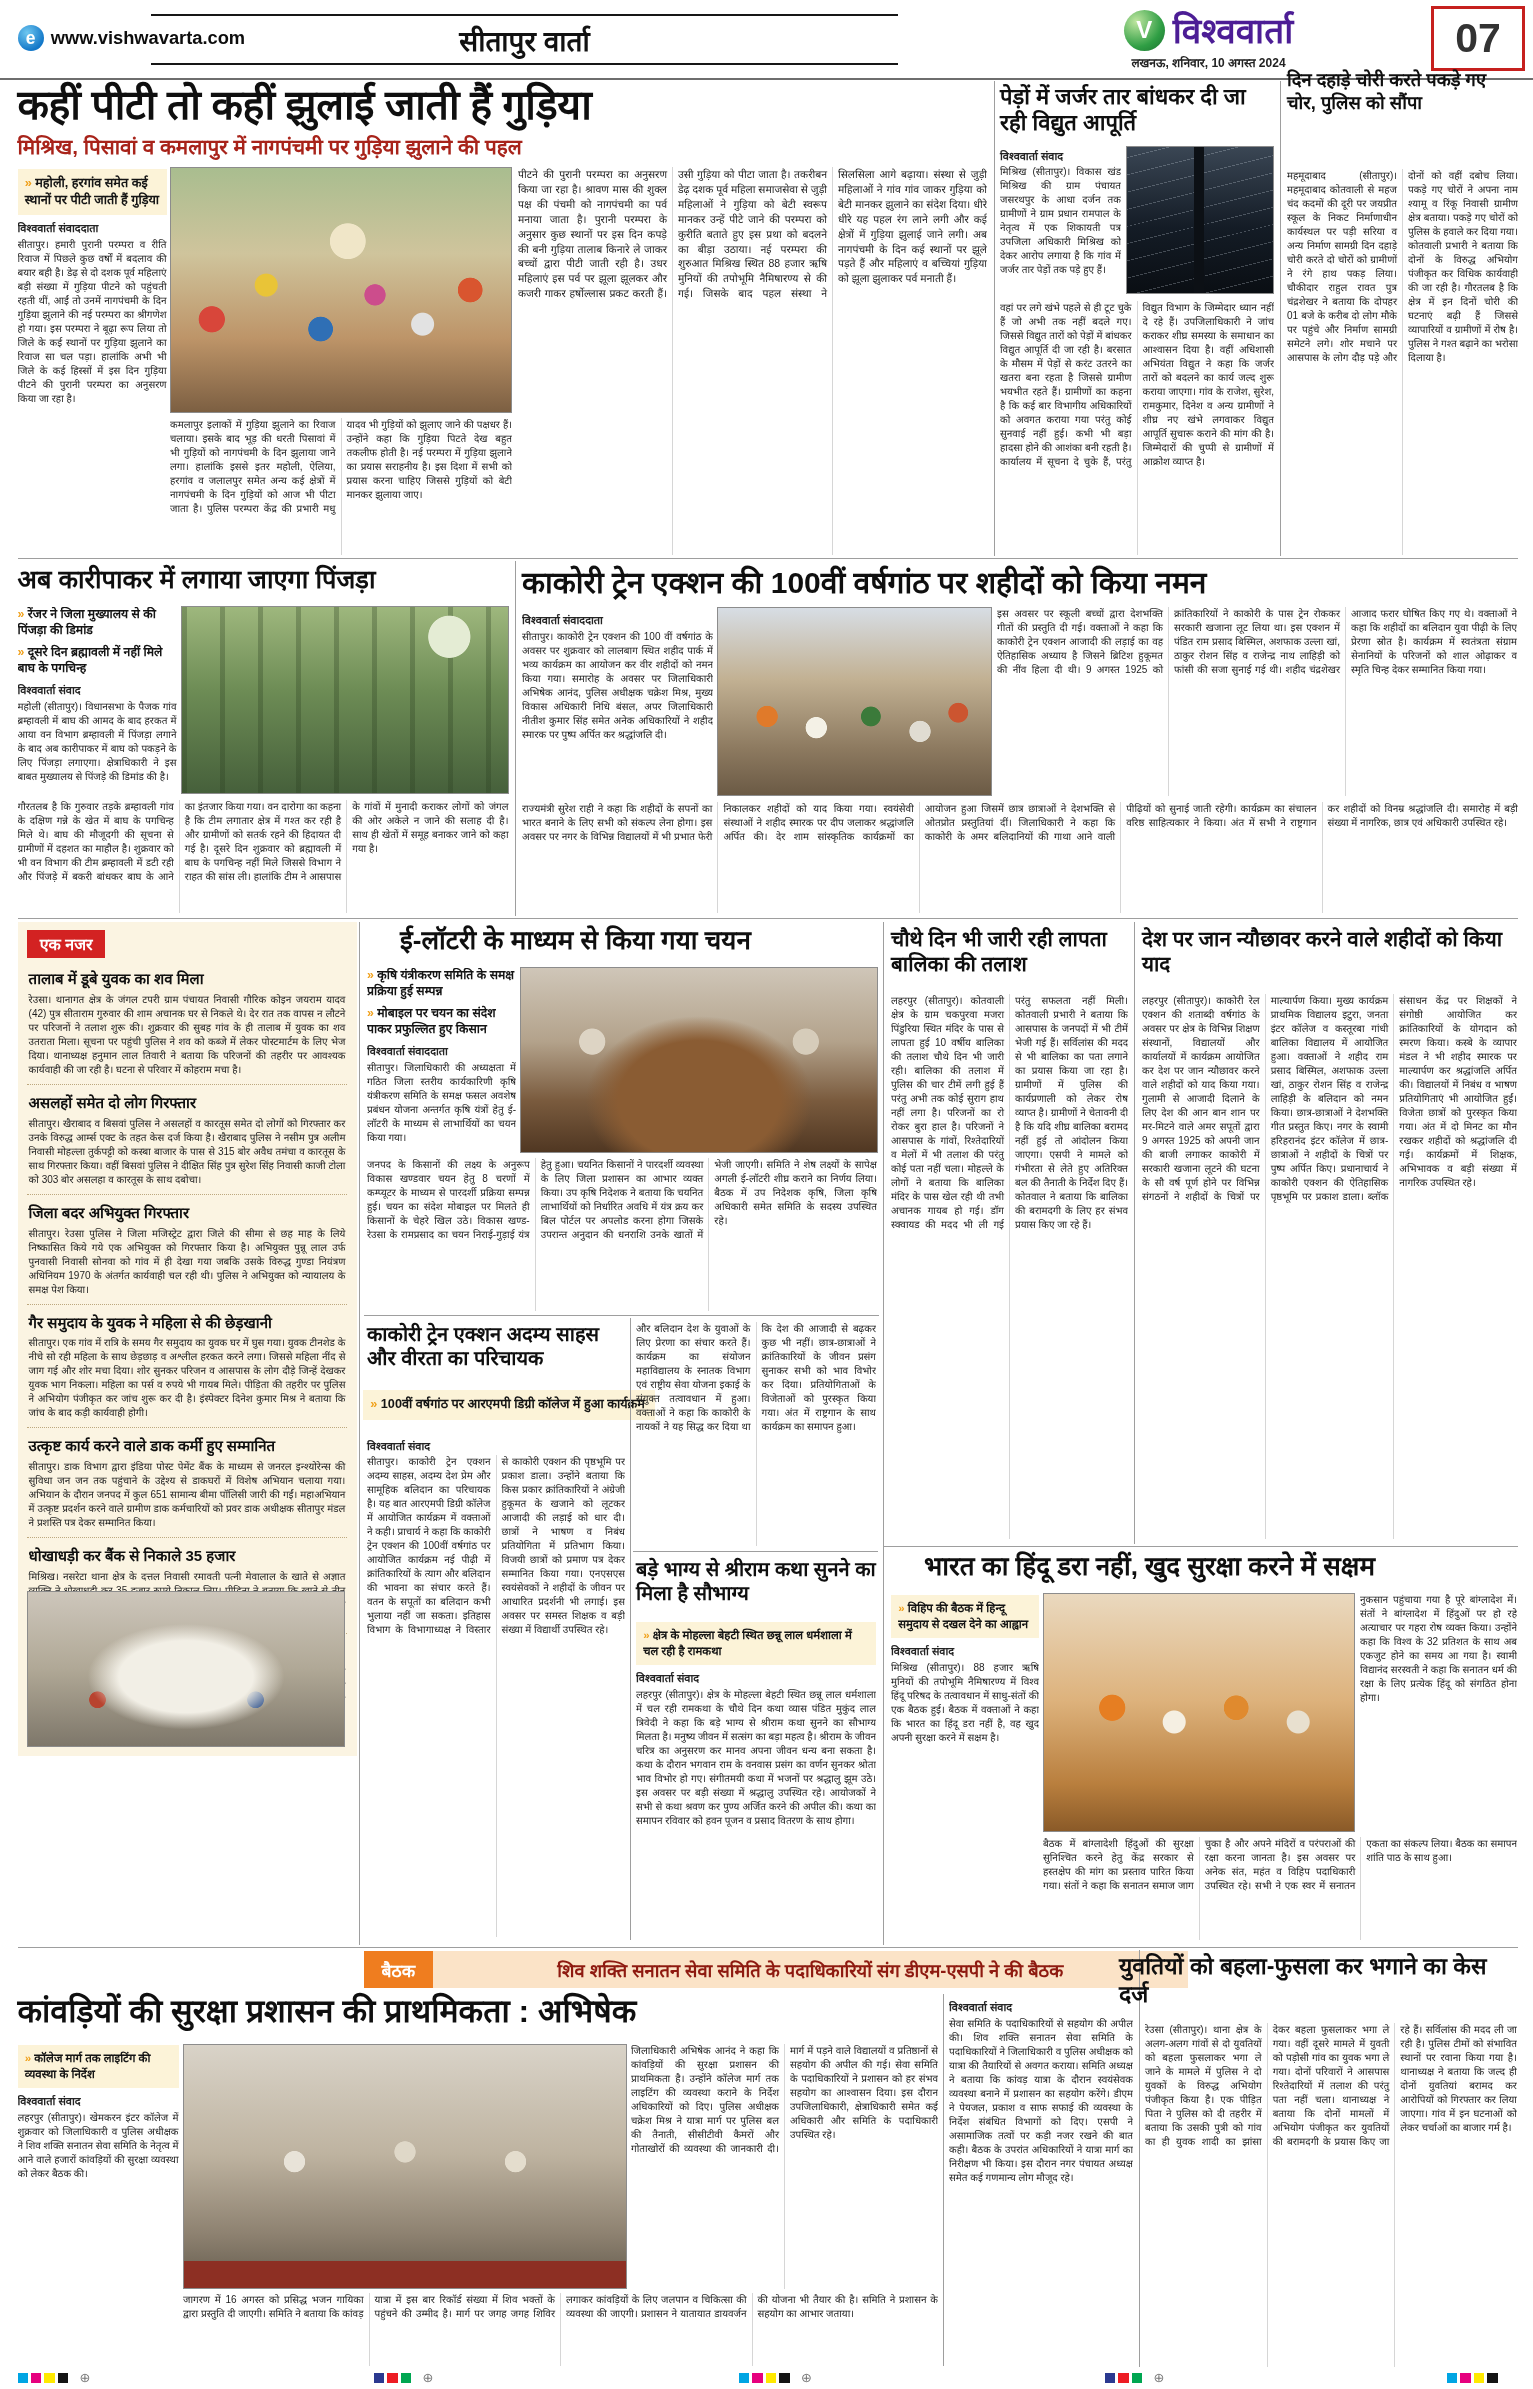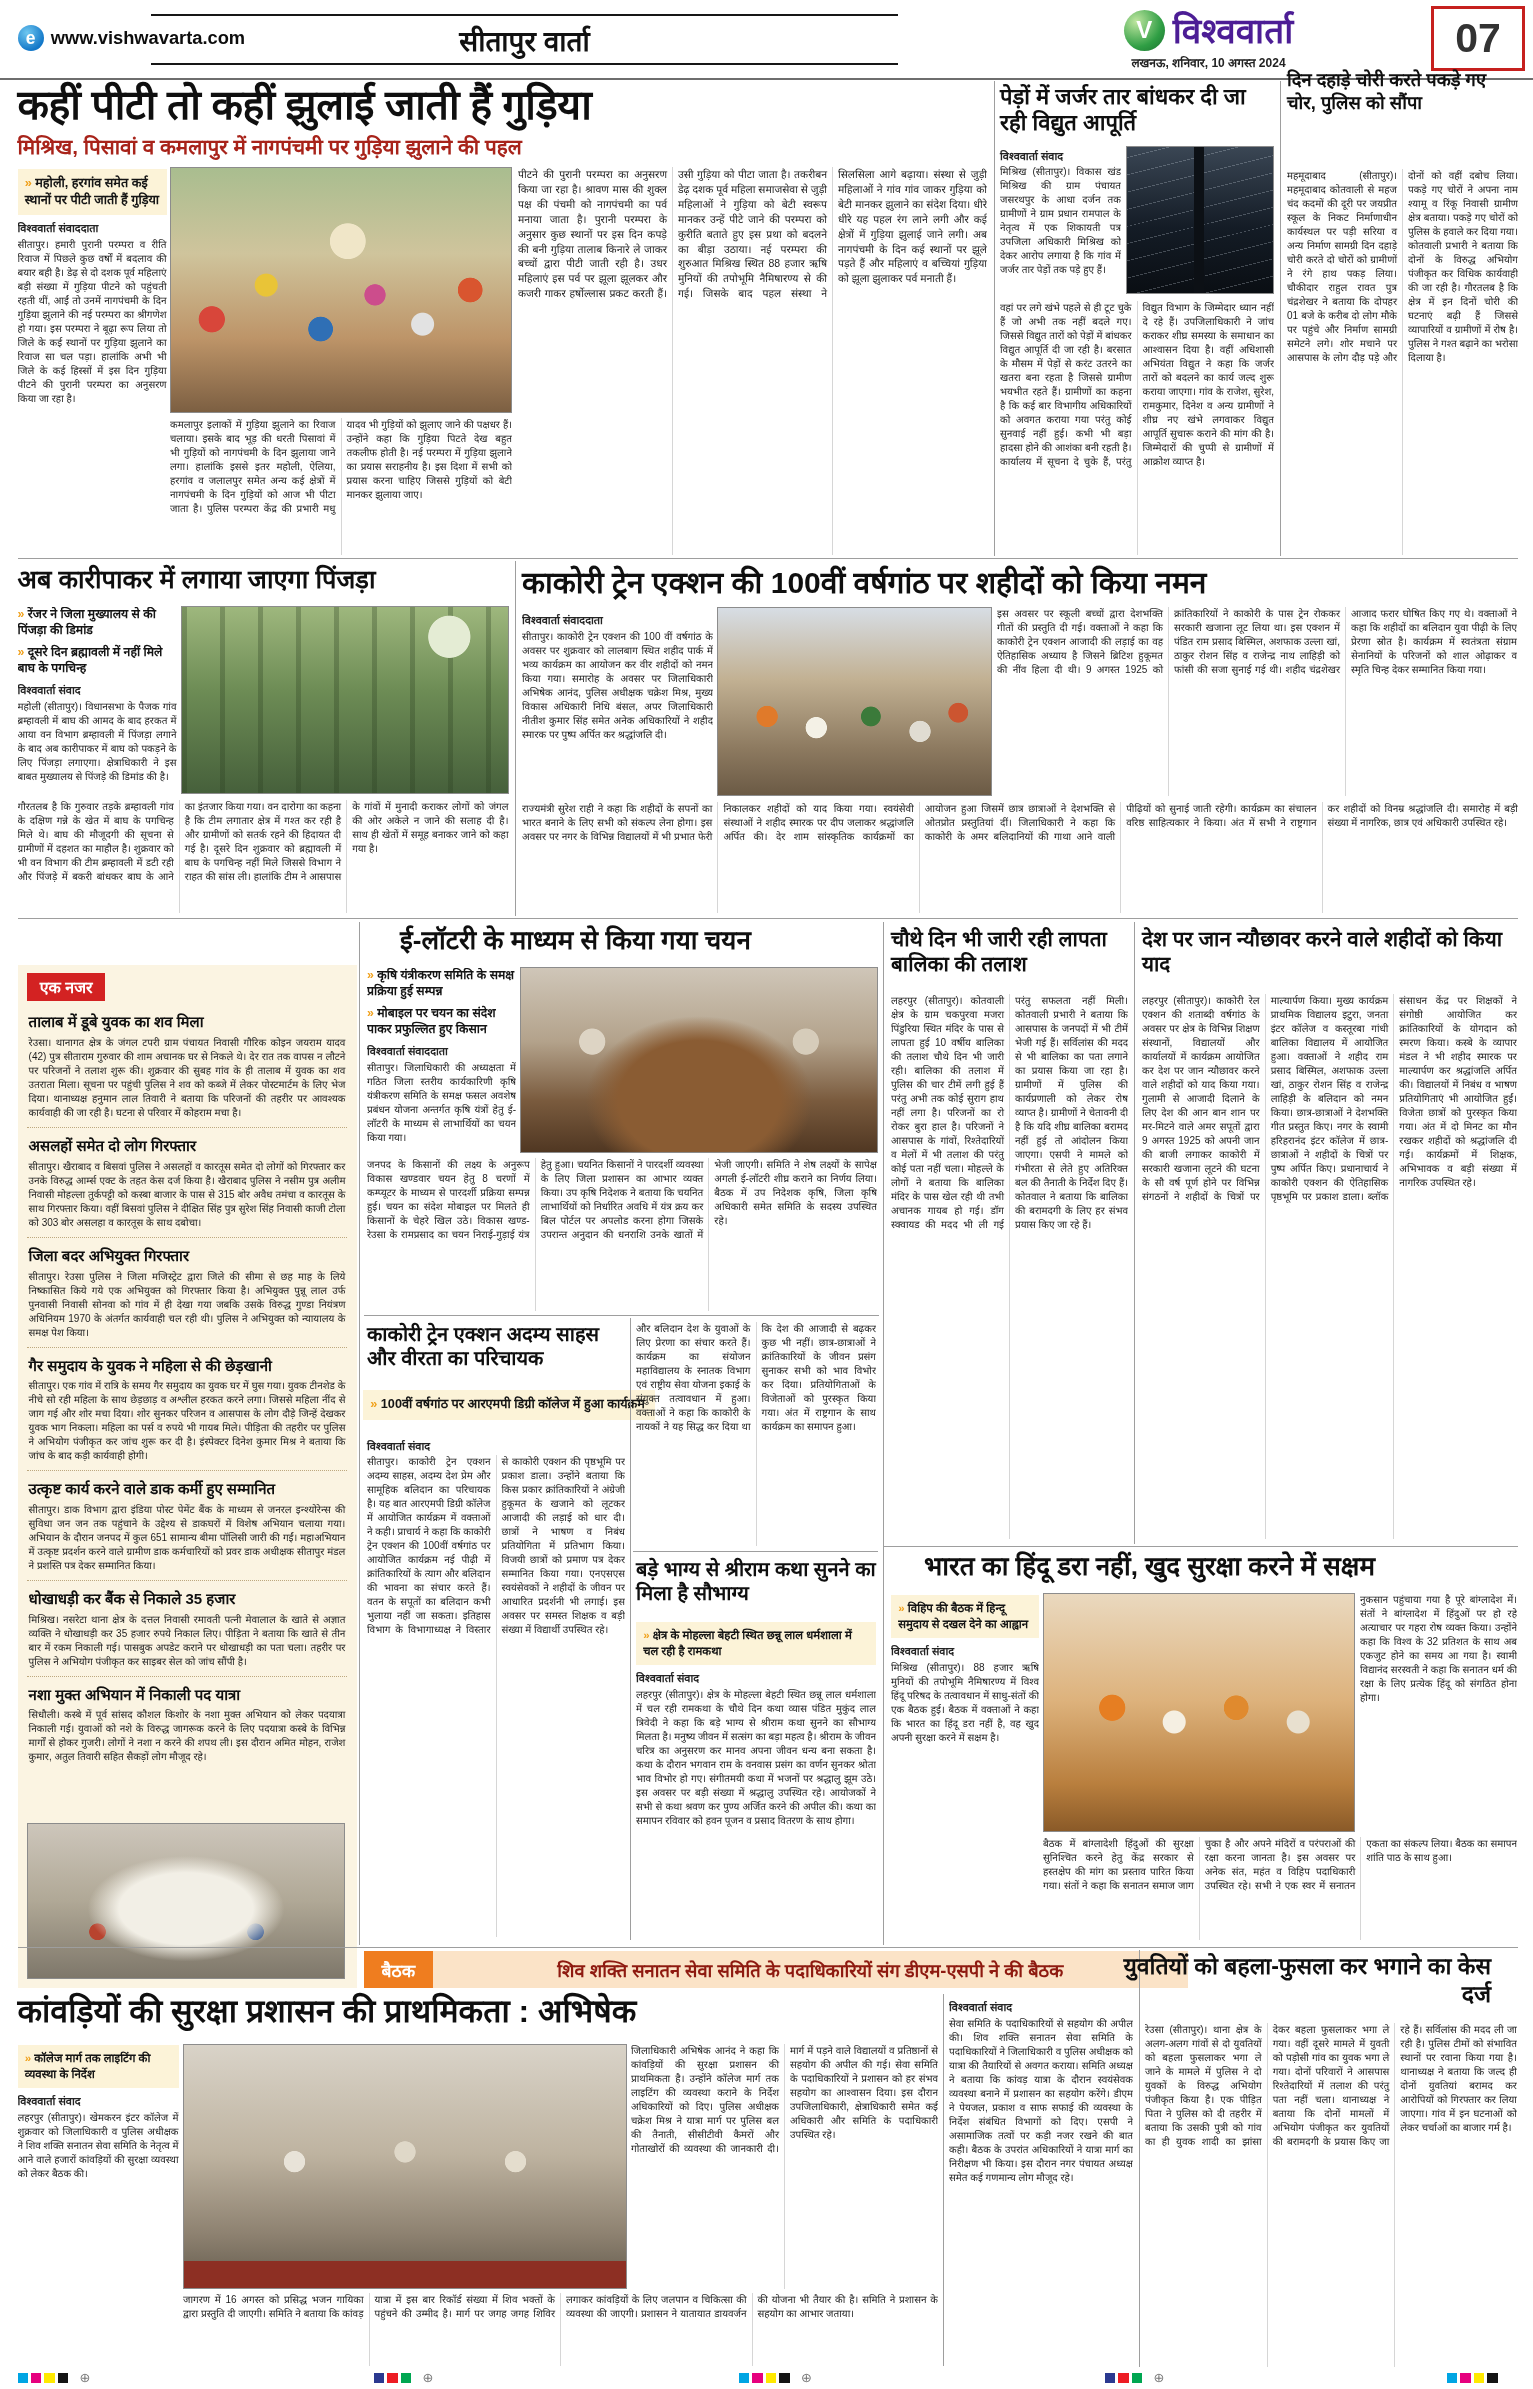--- a/index.html
+++ b/index.html
@@ -175,21 +175,21 @@
 <div class="abs clip" style="left:522px;top:607px;width:191px;height:189px;">
   <p class="byline">विश्ववार्ता संवाददाता</p>
   <p class="bsm">सीतापुर। काकोरी ट्रेन एक्शन की 100 वीं वर्षगांठ के अवसर पर शुक्रवार को लालबाग स्थित शहीद पार्क में भव्य कार्यक्रम का आयोजन कर वीर शहीदों को नमन किया गया। समारोह के अवसर पर जिलाधिकारी अभिषेक आनंद, पुलिस अधीक्षक चक्रेश मिश्र, मुख्य विकास अधिकारी निधि बंसल, अपर जिलाधिकारी नीतीश कुमार सिंह समेत अनेक अधिकारियों ने शहीद स्मारक पर पुष्प अर्पित कर श्रद्धांजलि दी।</p>
 </div>
 <div class="abs photo ph-kakori" style="left:717px;top:607px;width:275px;height:189px;"></div>
 <div class="abs clip bsm c3" style="left:997px;top:607px;width:520px;height:189px;">इस अवसर पर स्कूली बच्चों द्वारा देशभक्ति गीतों की प्रस्तुति दी गई। वक्ताओं ने कहा कि काकोरी ट्रेन एक्शन आजादी की लड़ाई का वह ऐतिहासिक अध्याय है जिसने ब्रिटिश हुकूमत की नींव हिला दी थी। 9 अगस्त 1925 को क्रांतिकारियों ने काकोरी के पास ट्रेन रोककर सरकारी खजाना लूट लिया था। इस एक्शन में पंडित राम प्रसाद बिस्मिल, अशफाक उल्ला खां, ठाकुर रोशन सिंह व राजेन्द्र नाथ लाहिड़ी को फांसी की सजा सुनाई गई थी। शहीद चंद्रशेखर आजाद फरार घोषित किए गए थे। वक्ताओं ने कहा कि शहीदों का बलिदान युवा पीढ़ी के लिए प्रेरणा स्रोत है। कार्यक्रम में स्वतंत्रता संग्राम सेनानियों के परिजनों को शाल ओढ़ाकर व स्मृति चिन्ह देकर सम्मानित किया गया।</div>
 <div class="abs clip bsm c5" style="left:522px;top:802px;width:996px;height:111px;">राज्यमंत्री सुरेश राही ने कहा कि शहीदों के सपनों का भारत बनाने के लिए सभी को संकल्प लेना होगा। इस अवसर पर नगर के विभिन्न विद्यालयों में भी प्रभात फेरी निकालकर शहीदों को याद किया गया। स्वयंसेवी संस्थाओं ने शहीद स्मारक पर दीप जलाकर श्रद्धांजलि अर्पित की। देर शाम सांस्कृतिक कार्यक्रमों का आयोजन हुआ जिसमें छात्र छात्राओं ने देशभक्ति से ओतप्रोत प्रस्तुतियां दीं। जिलाधिकारी ने कहा कि काकोरी के अमर बलिदानियों की गाथा आने वाली पीढ़ियों को सुनाई जाती रहेगी। कार्यक्रम का संचालन वरिष्ठ साहित्यकार ने किया। अंत में सभी ने राष्ट्रगान कर शहीदों को विनम्र श्रद्धांजलि दी। समारोह में बड़ी संख्या में नागरिक, छात्र एवं अधिकारी उपस्थित रहे।</div>
 
 <div class="hline" style="left:17.5px;top:918px;width:1500px;height:0.8px;"></div>
 
-<div class="abs en" style="left:17.5px;top:922px;width:339px;height:1023px;margin-top:43px;">
+<div class="abs en" style="left:17.5px;top:922px;width:339px;height:834px;">
   <div class="clip" style="padding:8px 9.5px;height:846px;">
     <div class="en-label">एक नजर</div>
     <div class="en-item">
       <h3 class="en-head">तालाब में डूबे युवक का शव मिला</h3>
       <p class="bsm">रेउसा। थानागत क्षेत्र के जंगल टपरी ग्राम पंचायत निवासी गौरिक कोइन जयराम यादव (42) पुत्र सीताराम गुरुवार की शाम अचानक घर से निकले थे। देर रात तक वापस न लौटने पर परिजनों ने तलाश शुरू की। शुक्रवार की सुबह गांव के ही तालाब में युवक का शव उतराता मिला। सूचना पर पहुंची पुलिस ने शव को कब्जे में लेकर पोस्टमार्टम के लिए भेज दिया। थानाध्यक्ष हनुमान लाल तिवारी ने बताया कि परिजनों की तहरीर पर आवश्यक कार्यवाही की जा रही है। घटना से परिवार में कोहराम मचा है।</p>
     </div>
     <div class="en-item">
       <h3 class="en-head">असलहों समेत दो लोग गिरफ्तार</h3>
       <p class="bsm">सीतापुर। खैराबाद व बिसवां पुलिस ने असलहों व कारतूस समेत दो लोगों को गिरफ्तार कर उनके विरुद्ध आर्म्स एक्ट के तहत केस दर्ज किया है। खैराबाद पुलिस ने नसीम पुत्र अलीम निवासी मोहल्ला तुर्कपट्टी को कस्बा बाजार के पास से 315 बोर अवैध तमंचा व कारतूस के साथ गिरफ्तार किया। वहीं बिसवां पुलिस ने दीक्षित सिंह पुत्र सुरेश सिंह निवासी काजी टोला को 303 बोर असलहा व कारतूस के साथ दबोचा।</p>
     </div>
@@ -296,21 +296,21 @@
 
 <div class="vline" style="left:943px;top:1994px;width:0.8px;height:372px;"></div>
 
 <div class="abs clip" style="left:949px;top:1994px;width:184px;height:372px;">
   <p class="byline">विश्ववार्ता संवाद</p>
   <p class="bsm">सेवा समिति के पदाधिकारियों से सहयोग की अपील की। शिव शक्ति सनातन सेवा समिति के पदाधिकारियों ने जिलाधिकारी व पुलिस अधीक्षक को यात्रा की तैयारियों से अवगत कराया। समिति अध्यक्ष ने बताया कि कांवड़ यात्रा के दौरान स्वयंसेवक व्यवस्था बनाने में प्रशासन का सहयोग करेंगे। डीएम ने पेयजल, प्रकाश व साफ सफाई की व्यवस्था के निर्देश संबंधित विभागों को दिए। एसपी ने असामाजिक तत्वों पर कड़ी नजर रखने की बात कही। बैठक के उपरांत अधिकारियों ने यात्रा मार्ग का निरीक्षण भी किया। इस दौरान नगर पंचायत अध्यक्ष समेत कई गणमान्य लोग मौजूद रहे।</p>
 </div>
 
 <div class="vline" style="left:1139px;top:1950px;width:0.8px;height:417px;"></div>
 
-<h2 class="abs head h29" style="left:1119px;top:1953px;width:372px;text-align:right;">युवतियों को बहला-फुसला कर भगाने का केस दर्ज</h2>
+<h2 class="abs head h29" style="left:1119px;top:1953px;width:372px;">युवतियों को बहला-फुसला कर भगाने का केस दर्ज</h2>
 <div class="abs clip bsm c3" style="left:1145px;top:2023px;width:372px;height:344px;">रेउसा (सीतापुर)। थाना क्षेत्र के अलग-अलग गांवों से दो युवतियों को बहला फुसलाकर भगा ले जाने के मामले में पुलिस ने दो युवकों के विरुद्ध अभियोग पंजीकृत किया है। एक पीड़ित पिता ने पुलिस को दी तहरीर में बताया कि उसकी पुत्री को गांव का ही युवक शादी का झांसा देकर बहला फुसलाकर भगा ले गया। वहीं दूसरे मामले में युवती को पड़ोसी गांव का युवक भगा ले गया। दोनों परिवारों ने आसपास रिश्तेदारियों में तलाश की परंतु पता नहीं चला। थानाध्यक्ष ने बताया कि दोनों मामलों में अभियोग पंजीकृत कर युवतियों की बरामदगी के प्रयास किए जा रहे हैं। सर्विलांस की मदद ली जा रही है। पुलिस टीमों को संभावित स्थानों पर रवाना किया गया है। थानाध्यक्ष ने बताया कि जल्द ही दोनों युवतियां बरामद कर आरोपियों को गिरफ्तार कर लिया जाएगा। गांव में इन घटनाओं को लेकर चर्चाओं का बाजार गर्म है।</div>
 
 <div class="abs marks" style="left:17.5px;top:2373px;">
   <span class="mark-sq" style="background:#00a5e3;"></span>
   <span class="mark-sq" style="background:#e6007e;"></span>
   <span class="mark-sq" style="background:#ffe900;"></span>
   <span class="mark-sq" style="background:#141414;"></span>
   <span class="reg">⊕</span>
 </div>
 <div class="abs marks" style="left:374px;top:2373px;">

